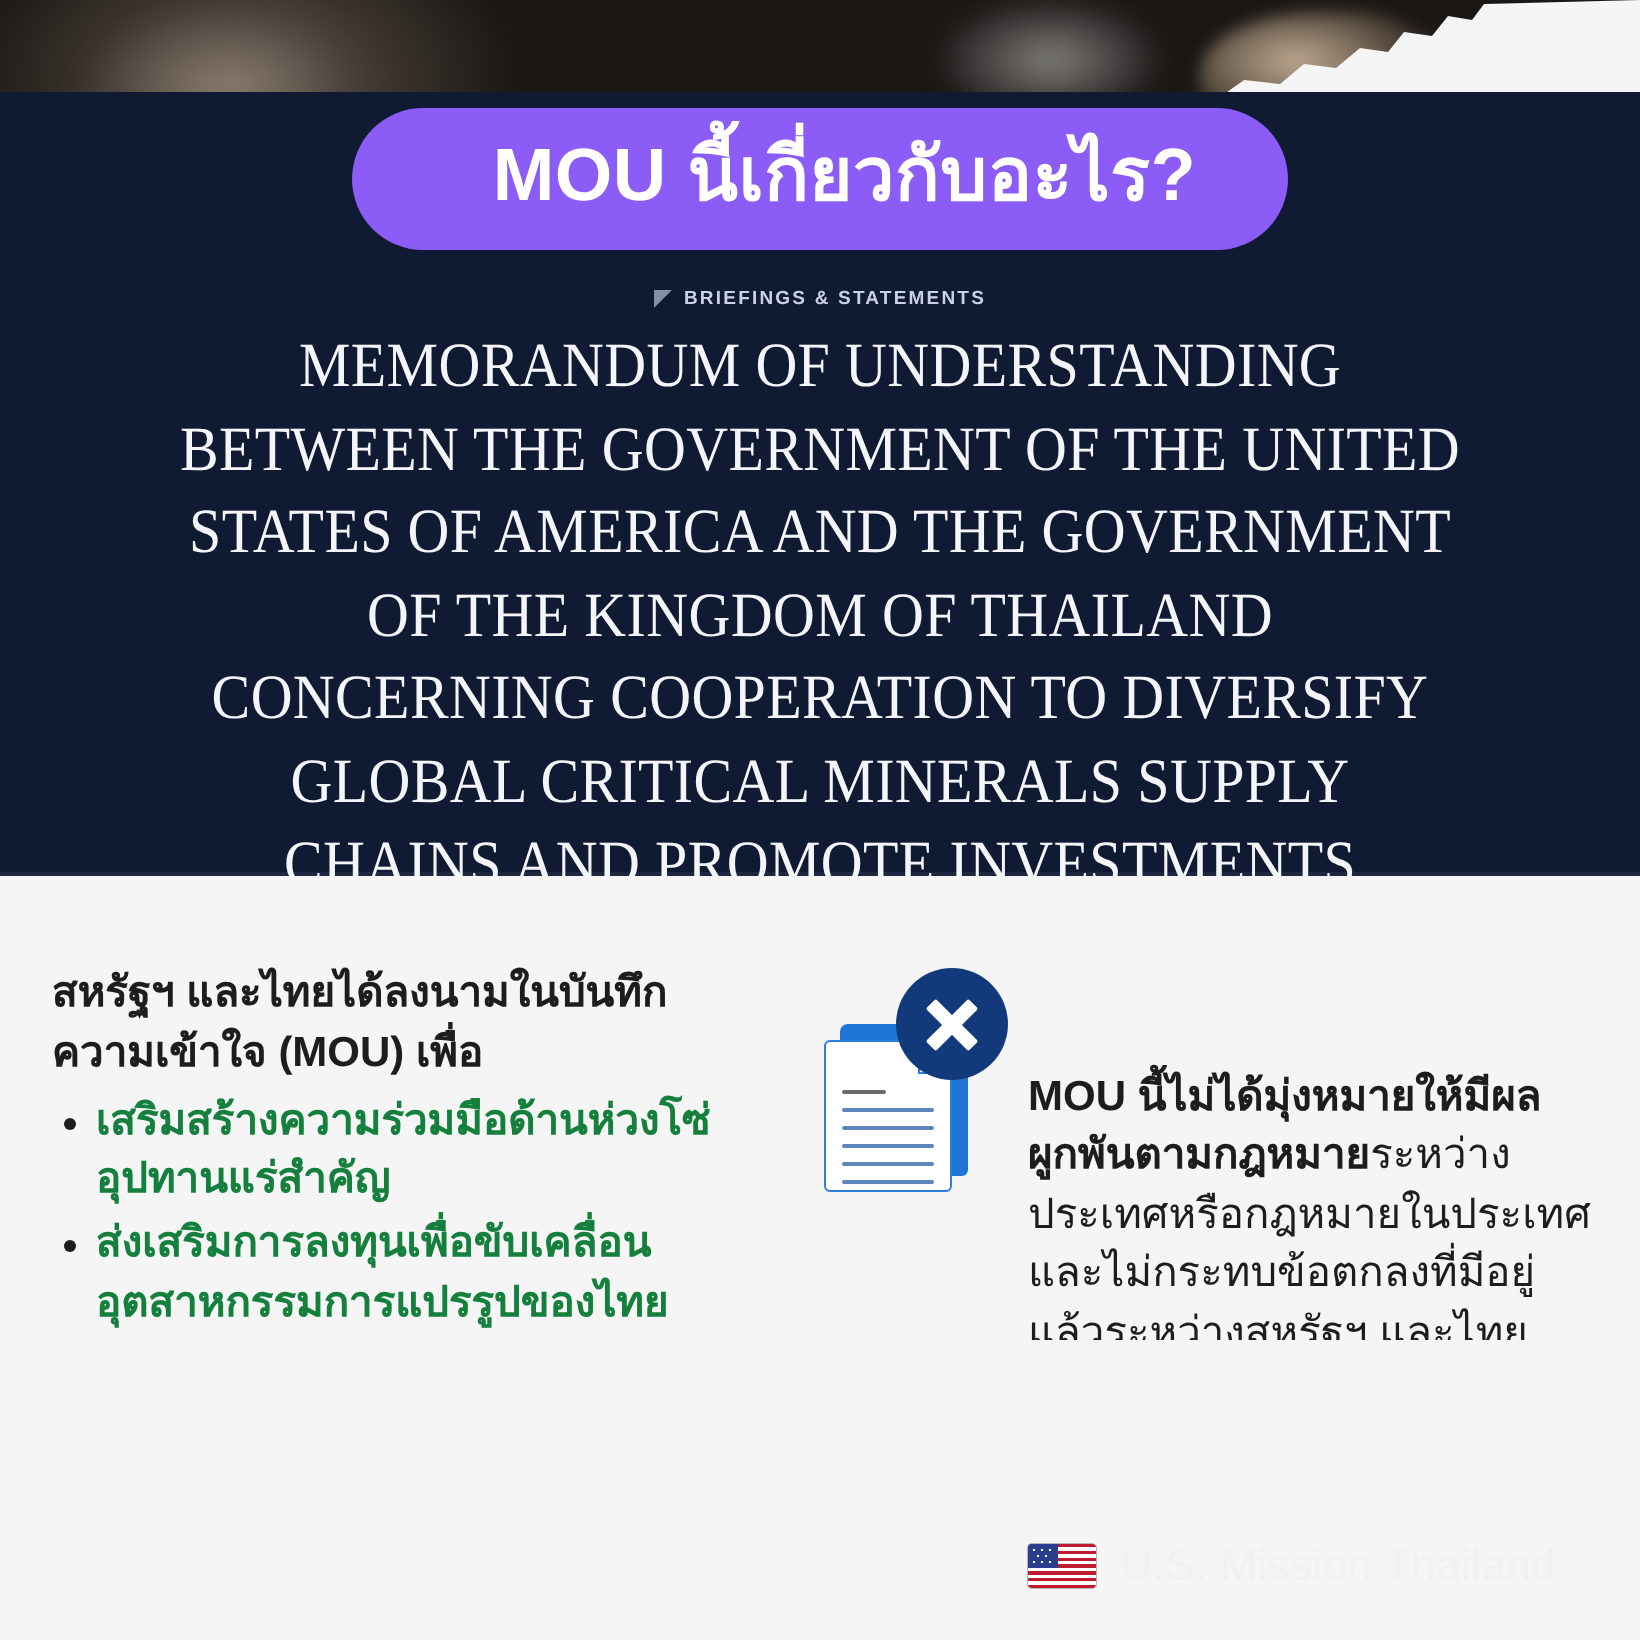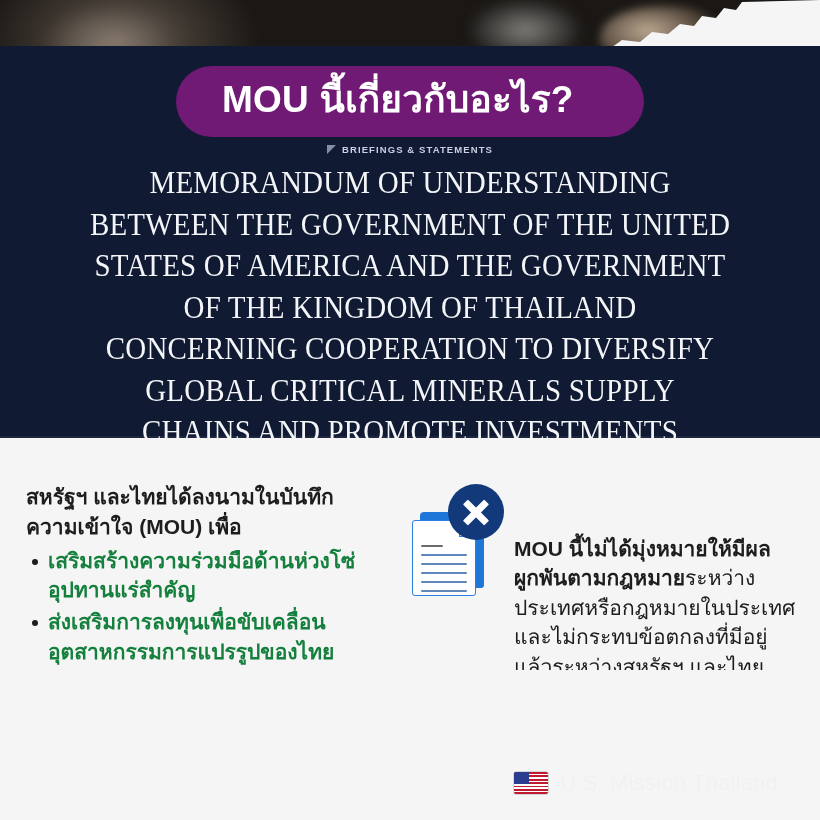--- a/index.html
+++ b/index.html
@@ -84,27 +84,27 @@
     position: absolute;
     left: 0; right: 0; bottom: 0;
     height: 2px;
     background: rgba(255,255,255,.06);
   }
 
   .banner {
     position: absolute;
     left: 50%;
     transform: translateX(-50%);
-    top: 20px;
+    top: 8px;
     min-width: 468px;
     padding: 14px 46px 18px;
-    background: #701a75;
+    background: #8b5cf6;
     border-radius: 46px;
     box-sizing: border-box;
-    text-align: left;
+    text-align: right;
     z-index: 5;
   }
   .banner-text {
     color: #ffffff;
     font-size: 37px;
     font-weight: bold;
     letter-spacing: .2px;
     line-height: 1.06;
     white-space: nowrap;
   }

